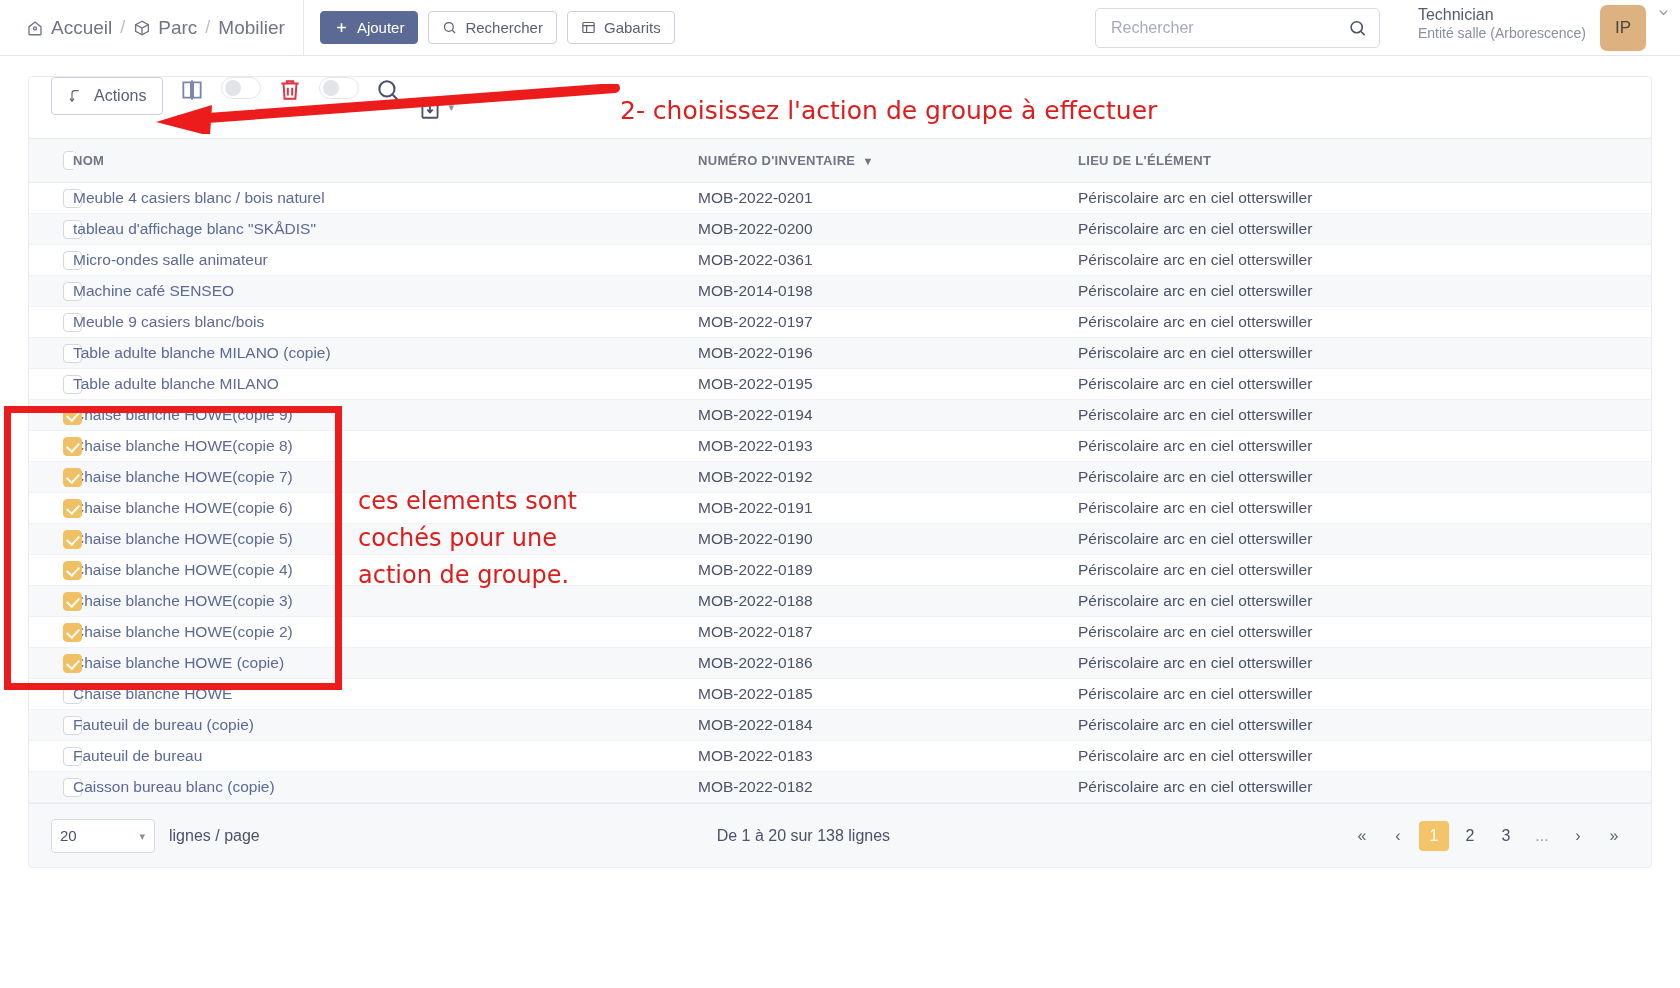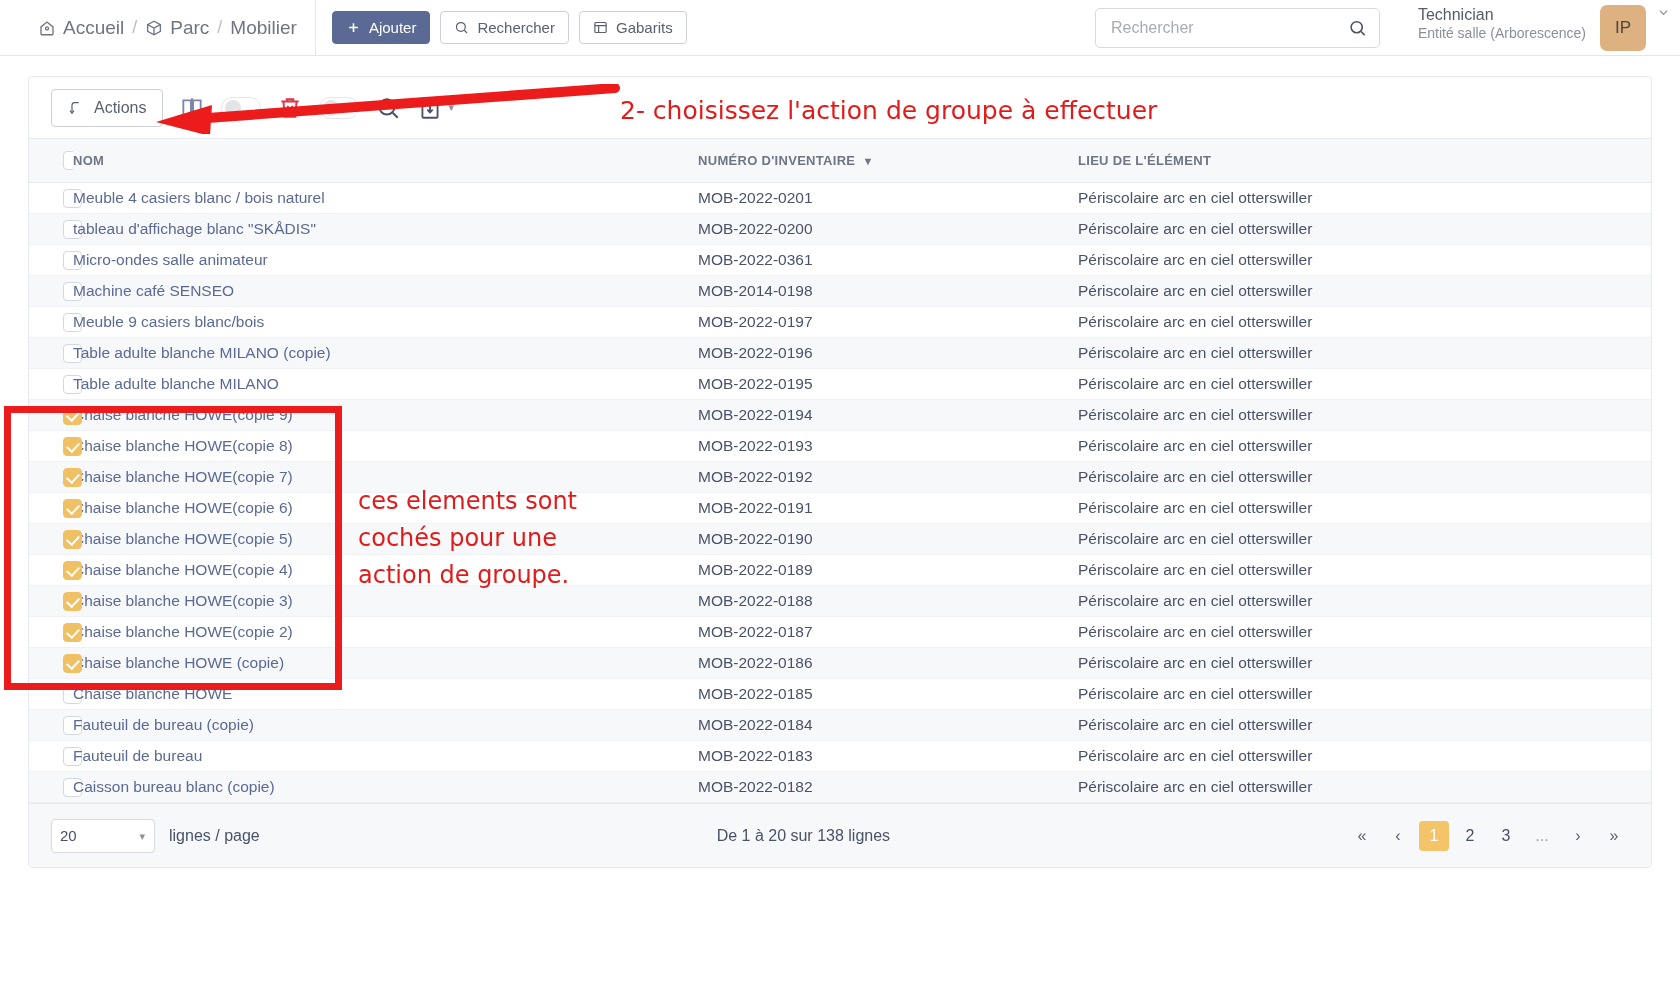--- a/index.html
+++ b/index.html
@@ -15,21 +15,21 @@
   .topbar {
     position: relative;
     height: 56px;
     display: flex;
     align-items: center;
     border-bottom: 1px solid #e4e6ec;
     background: #ffffff;
   }
   .breadcrumb {
     display: flex; align-items: center;
-    padding-left: 38px;
+    padding-left: 26px;
     gap: 8px;
     font-size: 19px;
     color: #6f7585;
     height: 100%;
     justify-content: space-between;
   }
   .bc-item { display: flex; align-items: center; gap: 7px; color:#6f7585; }
   .bc-sep { color: #b9bdc8; font-size: 18px; }
   .bc-icon { display:inline-flex; width:18px; height:18px; color:#6f7585; }
   .bc-icon svg { width:100%; height:100%; display:block; }
@@ -107,21 +107,21 @@
   .card {
     border: 1px solid #e7e9ef;
     border-radius: 4px;
     background: #fff;
     overflow: hidden;
   }
 
   
   .actionbar {
     height: 62px;
-    display: flex; align-items: center;
+    display: flex; 
     padding: 0 22px;
     gap: 16px;
     border-bottom: 1px solid #e7e9ef;
     background: #fff;
     position: relative;
   }
   .actions-btn {
     display:inline-flex; align-items:center; gap:10px;
     height: 38px; padding: 0 16px;
     border: 1px solid #ccd0da; border-radius: 4px;

